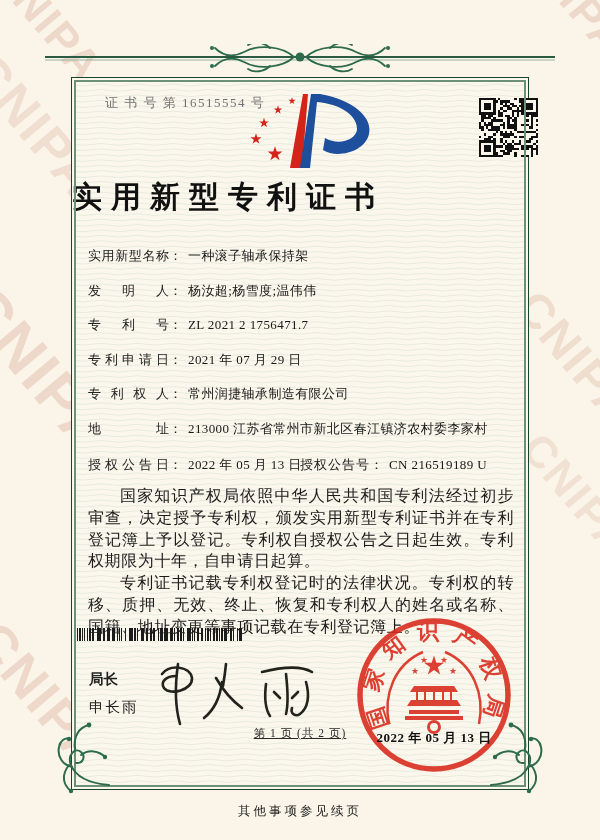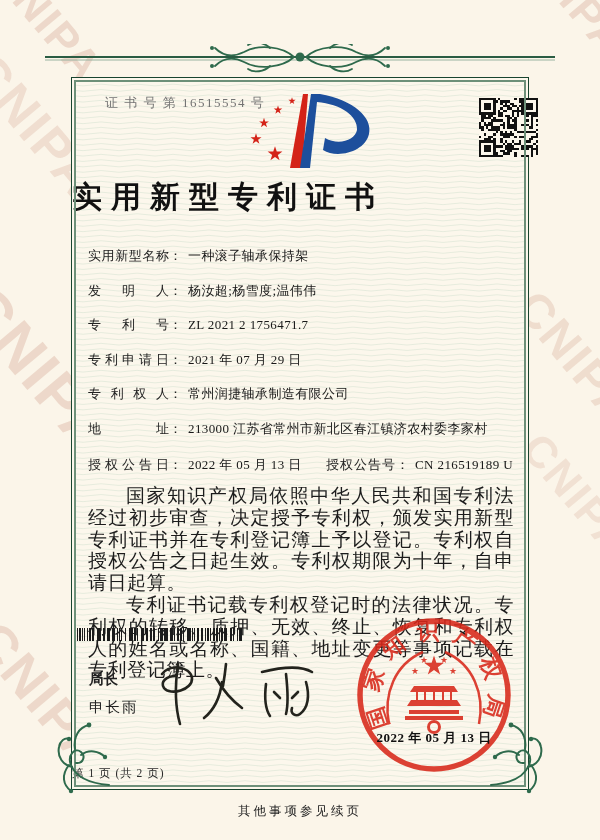--- a/index.html
+++ b/index.html
@@ -33,36 +33,36 @@
     left:0;top:99px;width:100%;text-align:left;font-size:30px;font-weight:bold;
     letter-spacing:9px;color:#111;
   }
   .row{left:16px;top:0;width:430px;font-size:13px;white-space:nowrap;}
   .flabel{
     display:inline-block;width:81px;text-align:justify;text-align-last:justify;
     text-justify:inter-character;vertical-align:top;color:#222;
   }
   .fcolon{margin-right:6px;color:#222;}
   .fvalue{color:#181818;letter-spacing:0.4px;}
-  .pair2{position:absolute;left:238px;top:0;}
+  .pair2{position:absolute;left:212px;top:0;}
   .pair2 .flabel{width:auto;text-align-last:auto;letter-spacing:1px;}
-  .paras{left:16px;top:407px;width:426px;font-size:19px;line-height:21.8px;
+  .paras{left:16px;top:407px;width:426px;font-size:16px;line-height:21.8px;
     text-align:justify;color:#1c1c1c;letter-spacing:0.6px;}
   .paras p{margin:0;text-indent:2em;}
   .barcode{left:5px;top:550px;}
   .signer-title{left:17px;top:592px;font-family:Liberation Mono, monospace;
     font-weight:600;font-size:14.5px;color:#222;}
   .signer-name{left:17px;top:620px;font-family:"Liberation Sans",sans-serif;
     font-weight:400;font-size:14.5px;color:#222;letter-spacing:2px;}
   .signature{left:78px;top:570px;z-index:2;}
   .seal{left:281px;top:536px;z-index:3;opacity:0.88;}
   .seal-date{left:281px;top:651px;width:162px;text-align:center;font-size:13px;
     font-weight:bold;color:#101010;z-index:5;letter-spacing:0.5px;}
-  .pageno{left:0;top:688px;width:100%;font-size:11.5px;
-    letter-spacing:1px;color:#2a2a2a;}
+  .pageno{left:0;top:648px;width:100%;text-align:center;font-size:11.5px;
+    letter-spacing:1px;color:#2a2a2a;text-decoration:underline;}
   .flourish{position:absolute;z-index:6;}
   .fl-left{left:-33px;top:-66px;}
   .fl-right{right:-33px;top:-66px;transform:scaleX(-1);}
   .continuation{
     position:absolute;left:0;top:803px;width:100%;text-align:center;
     font-size:12.5px;letter-spacing:3px;color:#222;
   }
 </style>
 </head>
 <body>

